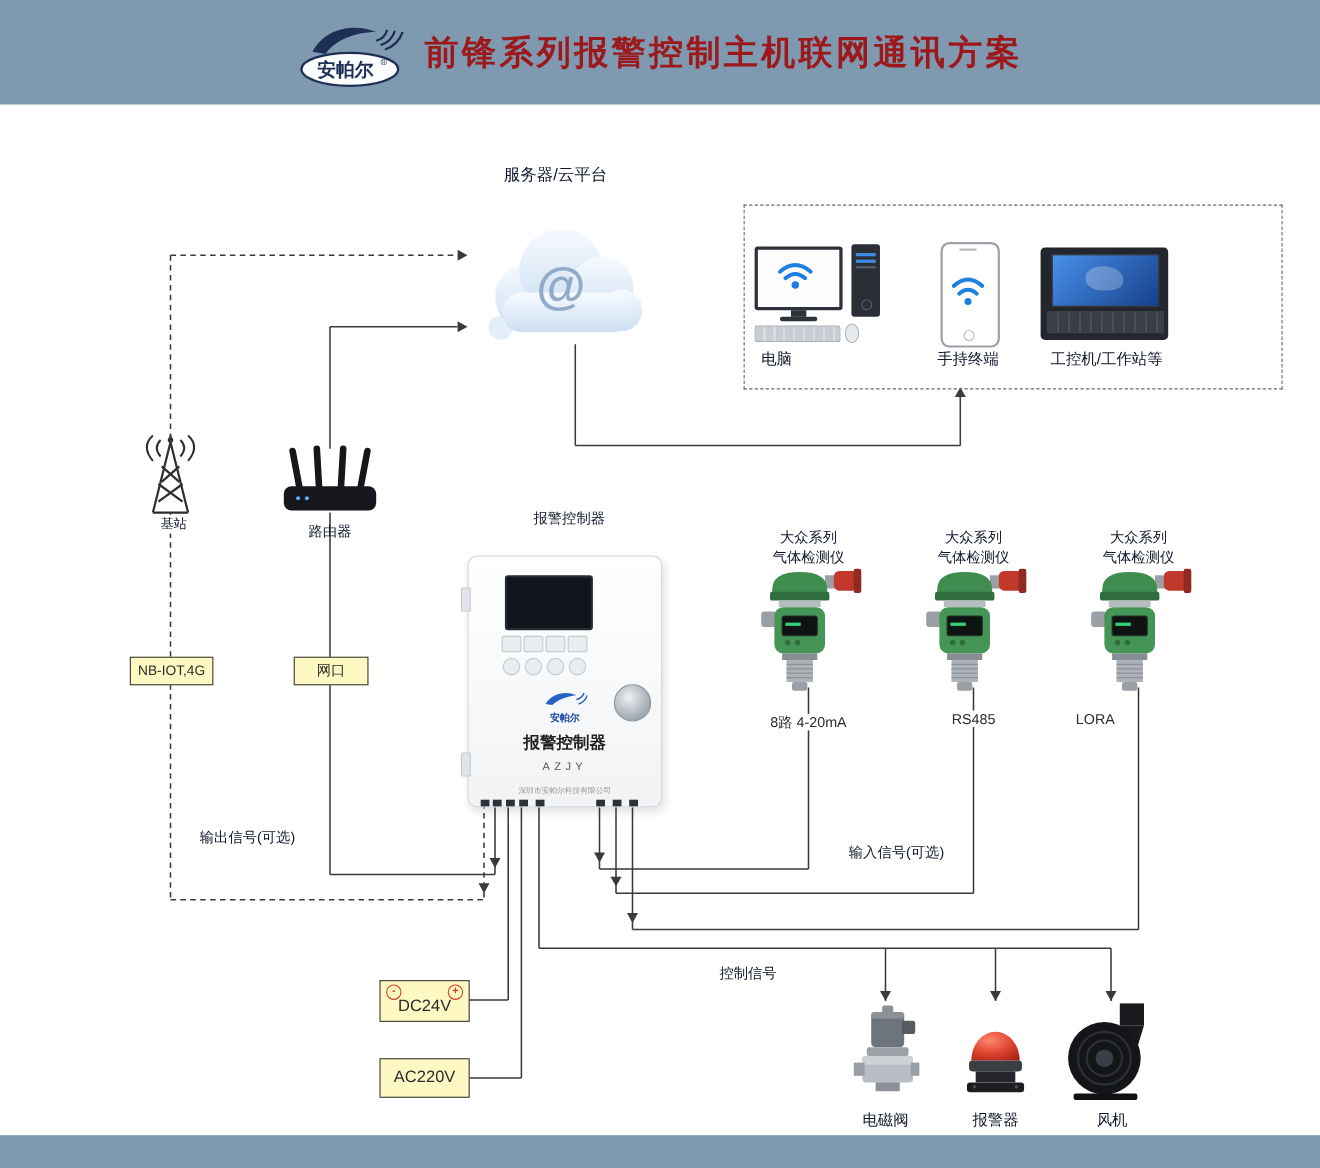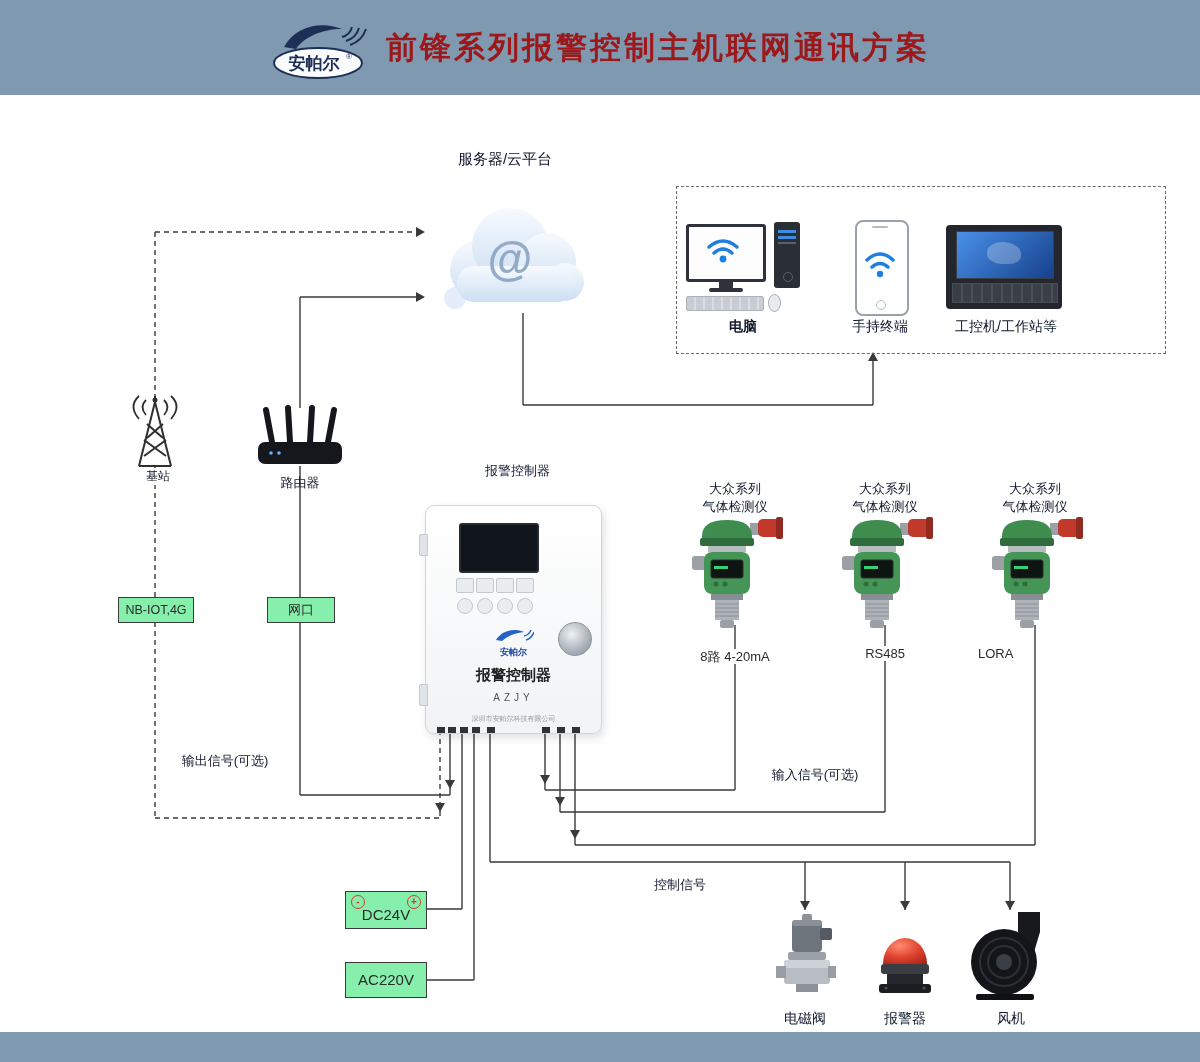--- a/index.html
+++ b/index.html
@@ -10,21 +10,21 @@
   .band-top{left:0;top:0;width:1200px;height:95px;background:#7f9ab0;display:flex;align-items:center;justify-content:center;gap:16px;z-index:4;}
   .band-bottom{left:0;top:1032px;width:1200px;height:30px;background:#7f9ab0;z-index:4;}
   .title{font-size:31px;font-weight:800;color:#9c181b;letter-spacing:3px;}
   
   .lbl{font-size:14px;text-align:center;z-index:3;color:#0f172a;}
   .lbl-s{font-size:13px;}
   .whitebg{background:#fff;padding:0 3px;}
   .linesvg{left:0;top:0;z-index:1;pointer-events:none;}
   .node{z-index:2;}
   
-  .wirebox{border:1.5px solid #3a3a3a;background:#86efac;text-align:center;z-index:3;}
+  .wirebox{border:1.5px solid #3a3a3a;background:#fef9c3;text-align:center;z-index:3;}
   .dashbox{border:1.6px dashed #6a6a6a;z-index:1;}
   
   .ctrl{width:175px;height:227px;background:linear-gradient(#ffffff,#f1f3f5);border:1px solid #cfd5da;
         border-radius:9px;box-shadow:2px 4px 8px rgba(0,0,0,.12);z-index:2;}
   .ctrl-screen{left:33px;top:17px;width:76px;height:46px;background:#10151b;border:2px solid #262c33;border-radius:3px;}
   .btn-sq{width:16px;height:13px;background:#e9edf0;border:1px solid #c2c9cf;border-radius:2px;}
   .btn-rd{width:14px;height:14px;background:#e9edf0;border:1px solid #c2c9cf;border-radius:50%;}
   .buzzer{left:132px;top:116px;width:32px;height:32px;border-radius:50%;
           background:radial-gradient(circle at 40% 35%,#eef1f3,#aab2b9 60%,#868e96);border:1px solid #8d959c;}
   .tab{width:7px;height:20px;background:#e0e4e8;border:1px solid #c4cacf;border-radius:2px 0 0 2px;}
@@ -111,21 +111,21 @@
     <div class="abs" style="left:23px;top:66px;width:34px;height:4px;background:#2e323a;border-radius:2px;"></div>
     <div class="abs keys" style="left:0;top:74px;width:76px;height:13px;border:1px solid #aab1b8;border-radius:2px;"></div>
     <div class="abs" style="left:82px;top:72px;width:11px;height:16px;background:#e8ebee;border:1px solid #aab1b8;border-radius:50%;"></div>
     <div class="abs" style="left:88px;top:0;width:26px;height:66px;background:#2a2e35;border-radius:3px;">
       <div class="abs" style="left:4px;top:8px;width:18px;height:3px;background:#3f8be0;"></div>
       <div class="abs" style="left:4px;top:14px;width:18px;height:3px;background:#3f8be0;"></div>
       <div class="abs" style="left:4px;top:20px;width:18px;height:2px;background:#566070;"></div>
       <div class="abs" style="left:9px;top:50px;width:8px;height:8px;border:1px solid #566070;border-radius:50%;"></div>
     </div>
   </div>
-  <div class="abs lbl" style="left:688px;top:318px;width:110px;font-weight:bold;">电脑</div>
+  <div class="abs lbl" style="left:651px;top:318px;width:110px;">电脑</div>
 
   <div class="abs node phone" style="left:855px;top:220px;">
     <div class="abs" style="left:15px;top:4px;width:16px;height:2px;background:#b7bdc3;border-radius:1px;"></div>
     <svg class="abs" style="left:2px;top:14px;" width="42" height="56" viewBox="0 0 42 56">
       <path d="M8,24 q13,-12 26,0 M13,31 q8,-7 16,0" stroke="#1f7fe0" stroke-width="3.5" fill="none" stroke-linecap="round"></path>
       <circle cx="21" cy="38" r="3.2" fill="#1f7fe0"></circle>
     </svg>
     <div class="abs" style="left:19px;top:78px;width:8px;height:8px;border:1.5px solid #b7bdc3;border-radius:50%;"></div>
   </div>
   <div class="abs lbl" style="left:845px;top:318px;width:70px;">手持终端</div>

